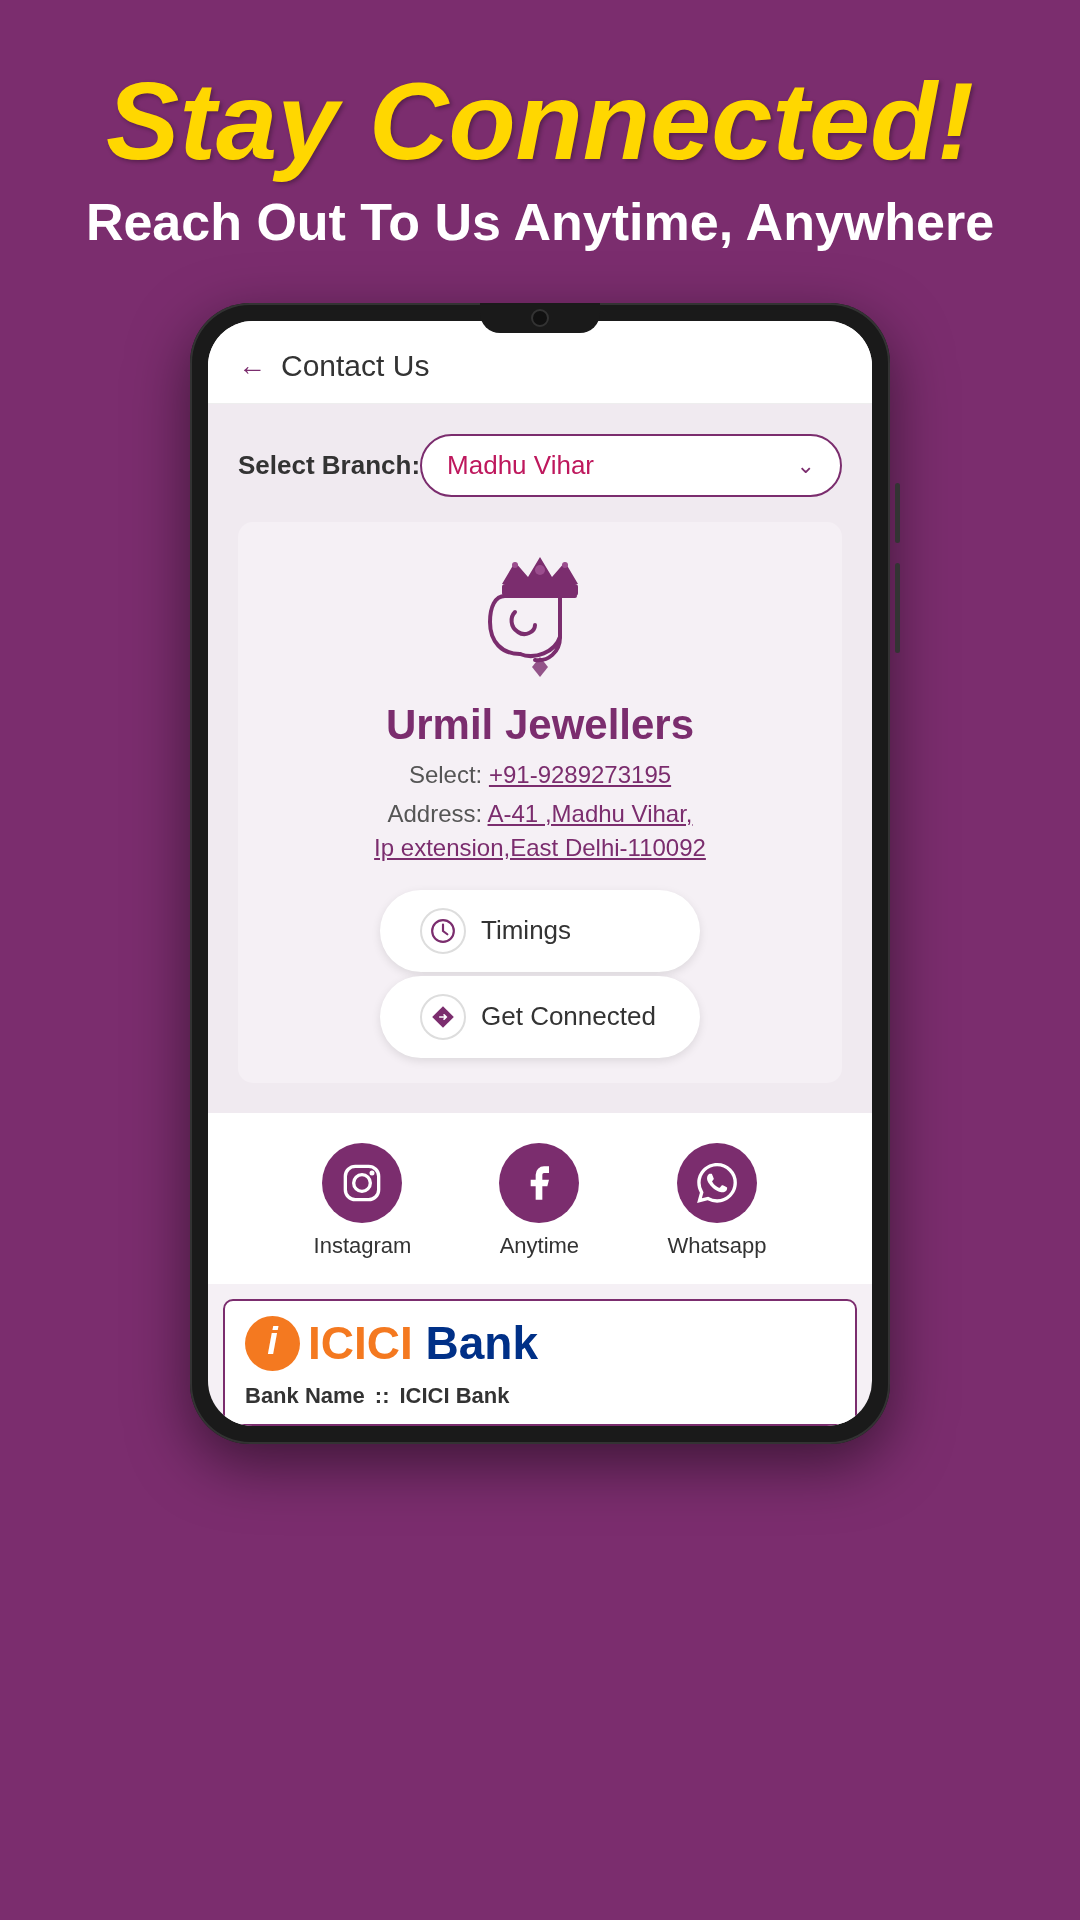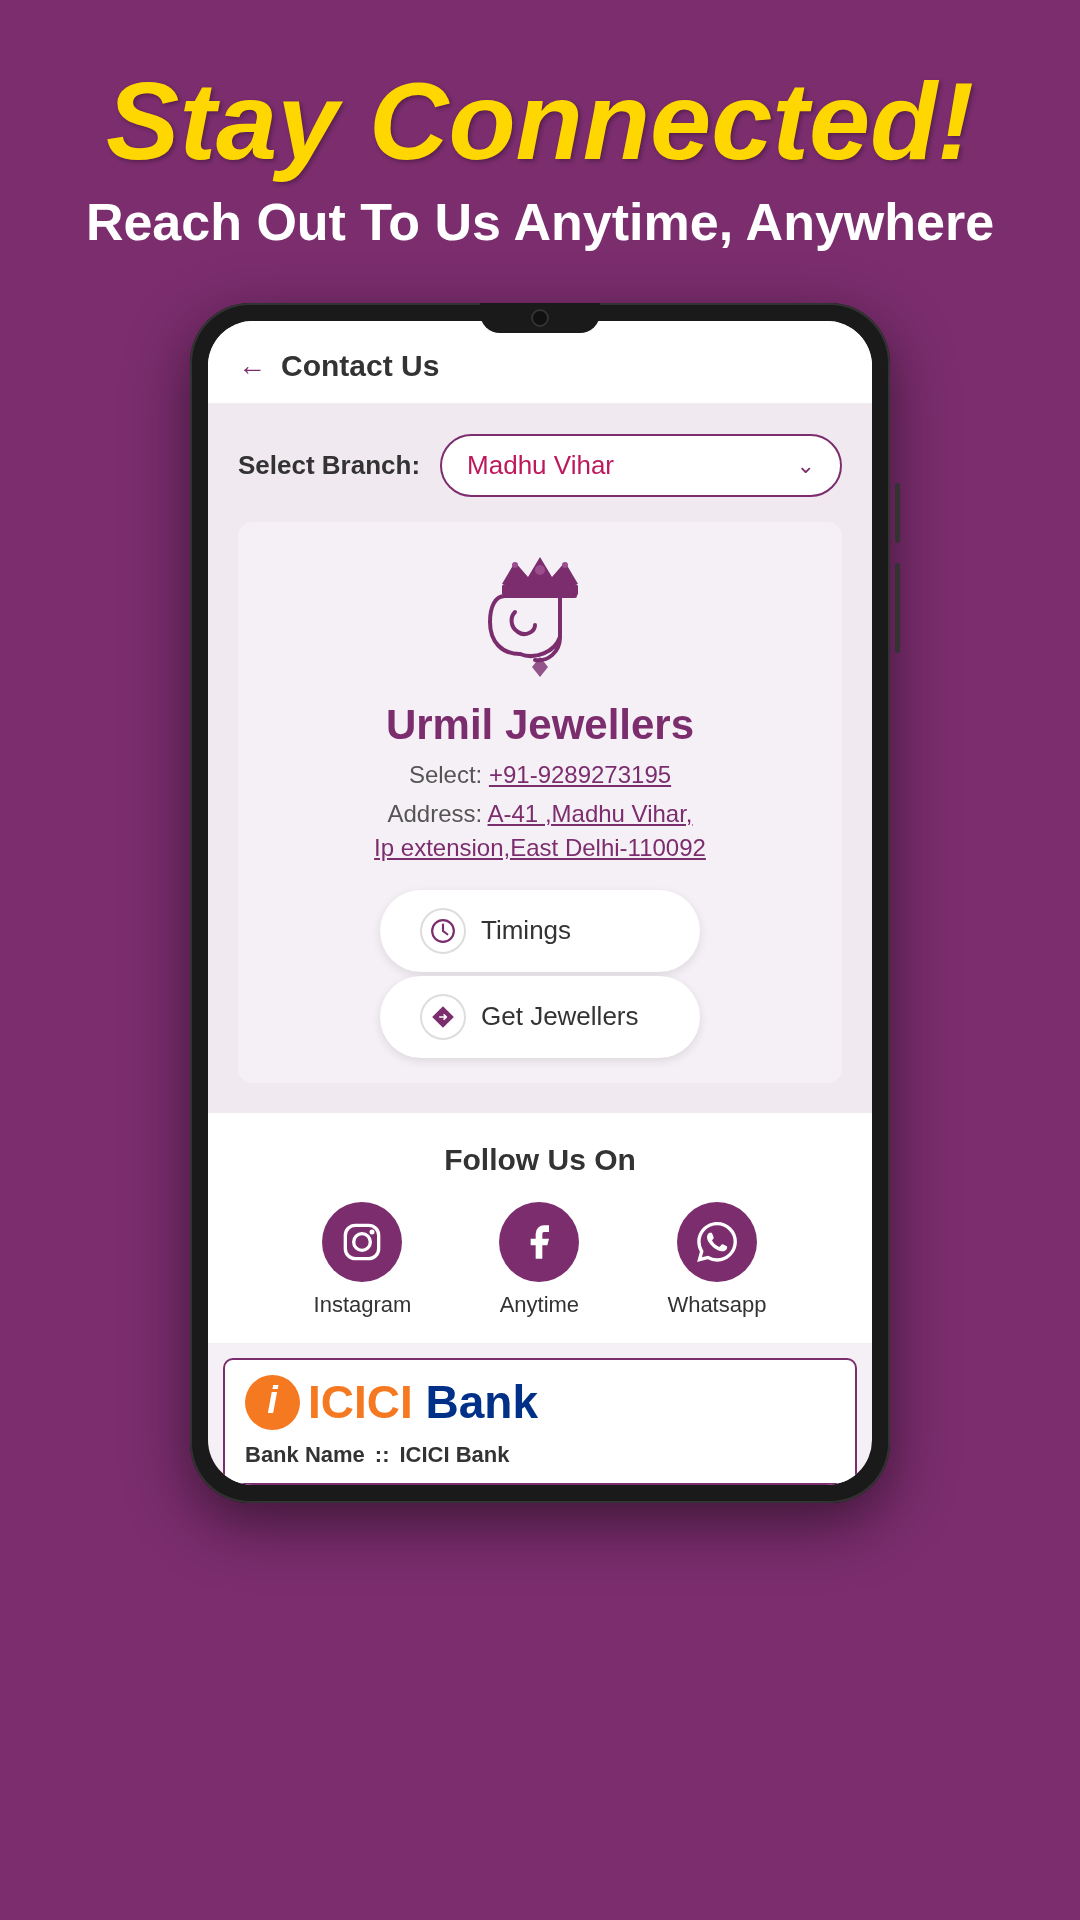--- a/index.html
+++ b/index.html
@@ -100,35 +100,34 @@
     }
 
     .back-arrow {
       font-size: 28px;
       color: #7B2D6E;
       cursor: pointer;
     }
 
     .app-bar-title {
       font-size: 30px;
-      font-weight: 700;
+      font-weight: 400;
       color: #333;
     }
 
     
     .screen-content {
       background: #f0eaf0;
       padding: 30px 30px;
     }
 
     
     .branch-row {
       display: flex;
       align-items: center;
-      gap: 20px;
       margin-bottom: 25px;
     }
 
     .branch-label {
       font-size: 26px;
       font-weight: 700;
       color: #333;
       white-space: nowrap;
     }
 
@@ -439,30 +438,29 @@
               <span>Timings</span>
             </div>
 
             <div class="action-btn">
               <div class="btn-icon">
                 <svg viewBox="0 0 24 24" xmlns="http://www.w3.org/2000/svg">
                   <path d="M12 2 L22 12 L12 22 L2 12 Z" fill="#7B2D6E"></path>
                   <path d="M9 12 L15 12 M13 10 L15 12 L13 14" stroke="white" stroke-width="1.5" stroke-linecap="round" fill="none"></path>
                 </svg>
               </div>
-              <span>Get Jewellers</span>
+              <span>Get Connected</span>
             </div>
 
           </div>
         </div>
 
       </div>
 
       <div class="follow-section">
-        <div class="follow-title">Follow Us On</div>
 
         <div class="social-icons-row">
 
           <div class="social-item">
             <div class="social-circle">
               <svg viewBox="0 0 24 24" xmlns="http://www.w3.org/2000/svg">
                 <rect x="2" y="2" width="20" height="20" rx="6" ry="6" fill="none" stroke="white" stroke-width="2"></rect>
                 <circle cx="12" cy="12" r="5" fill="none" stroke="white" stroke-width="2"></circle>
                 <circle cx="18" cy="6" r="1.5" fill="white"></circle>
               </svg>

